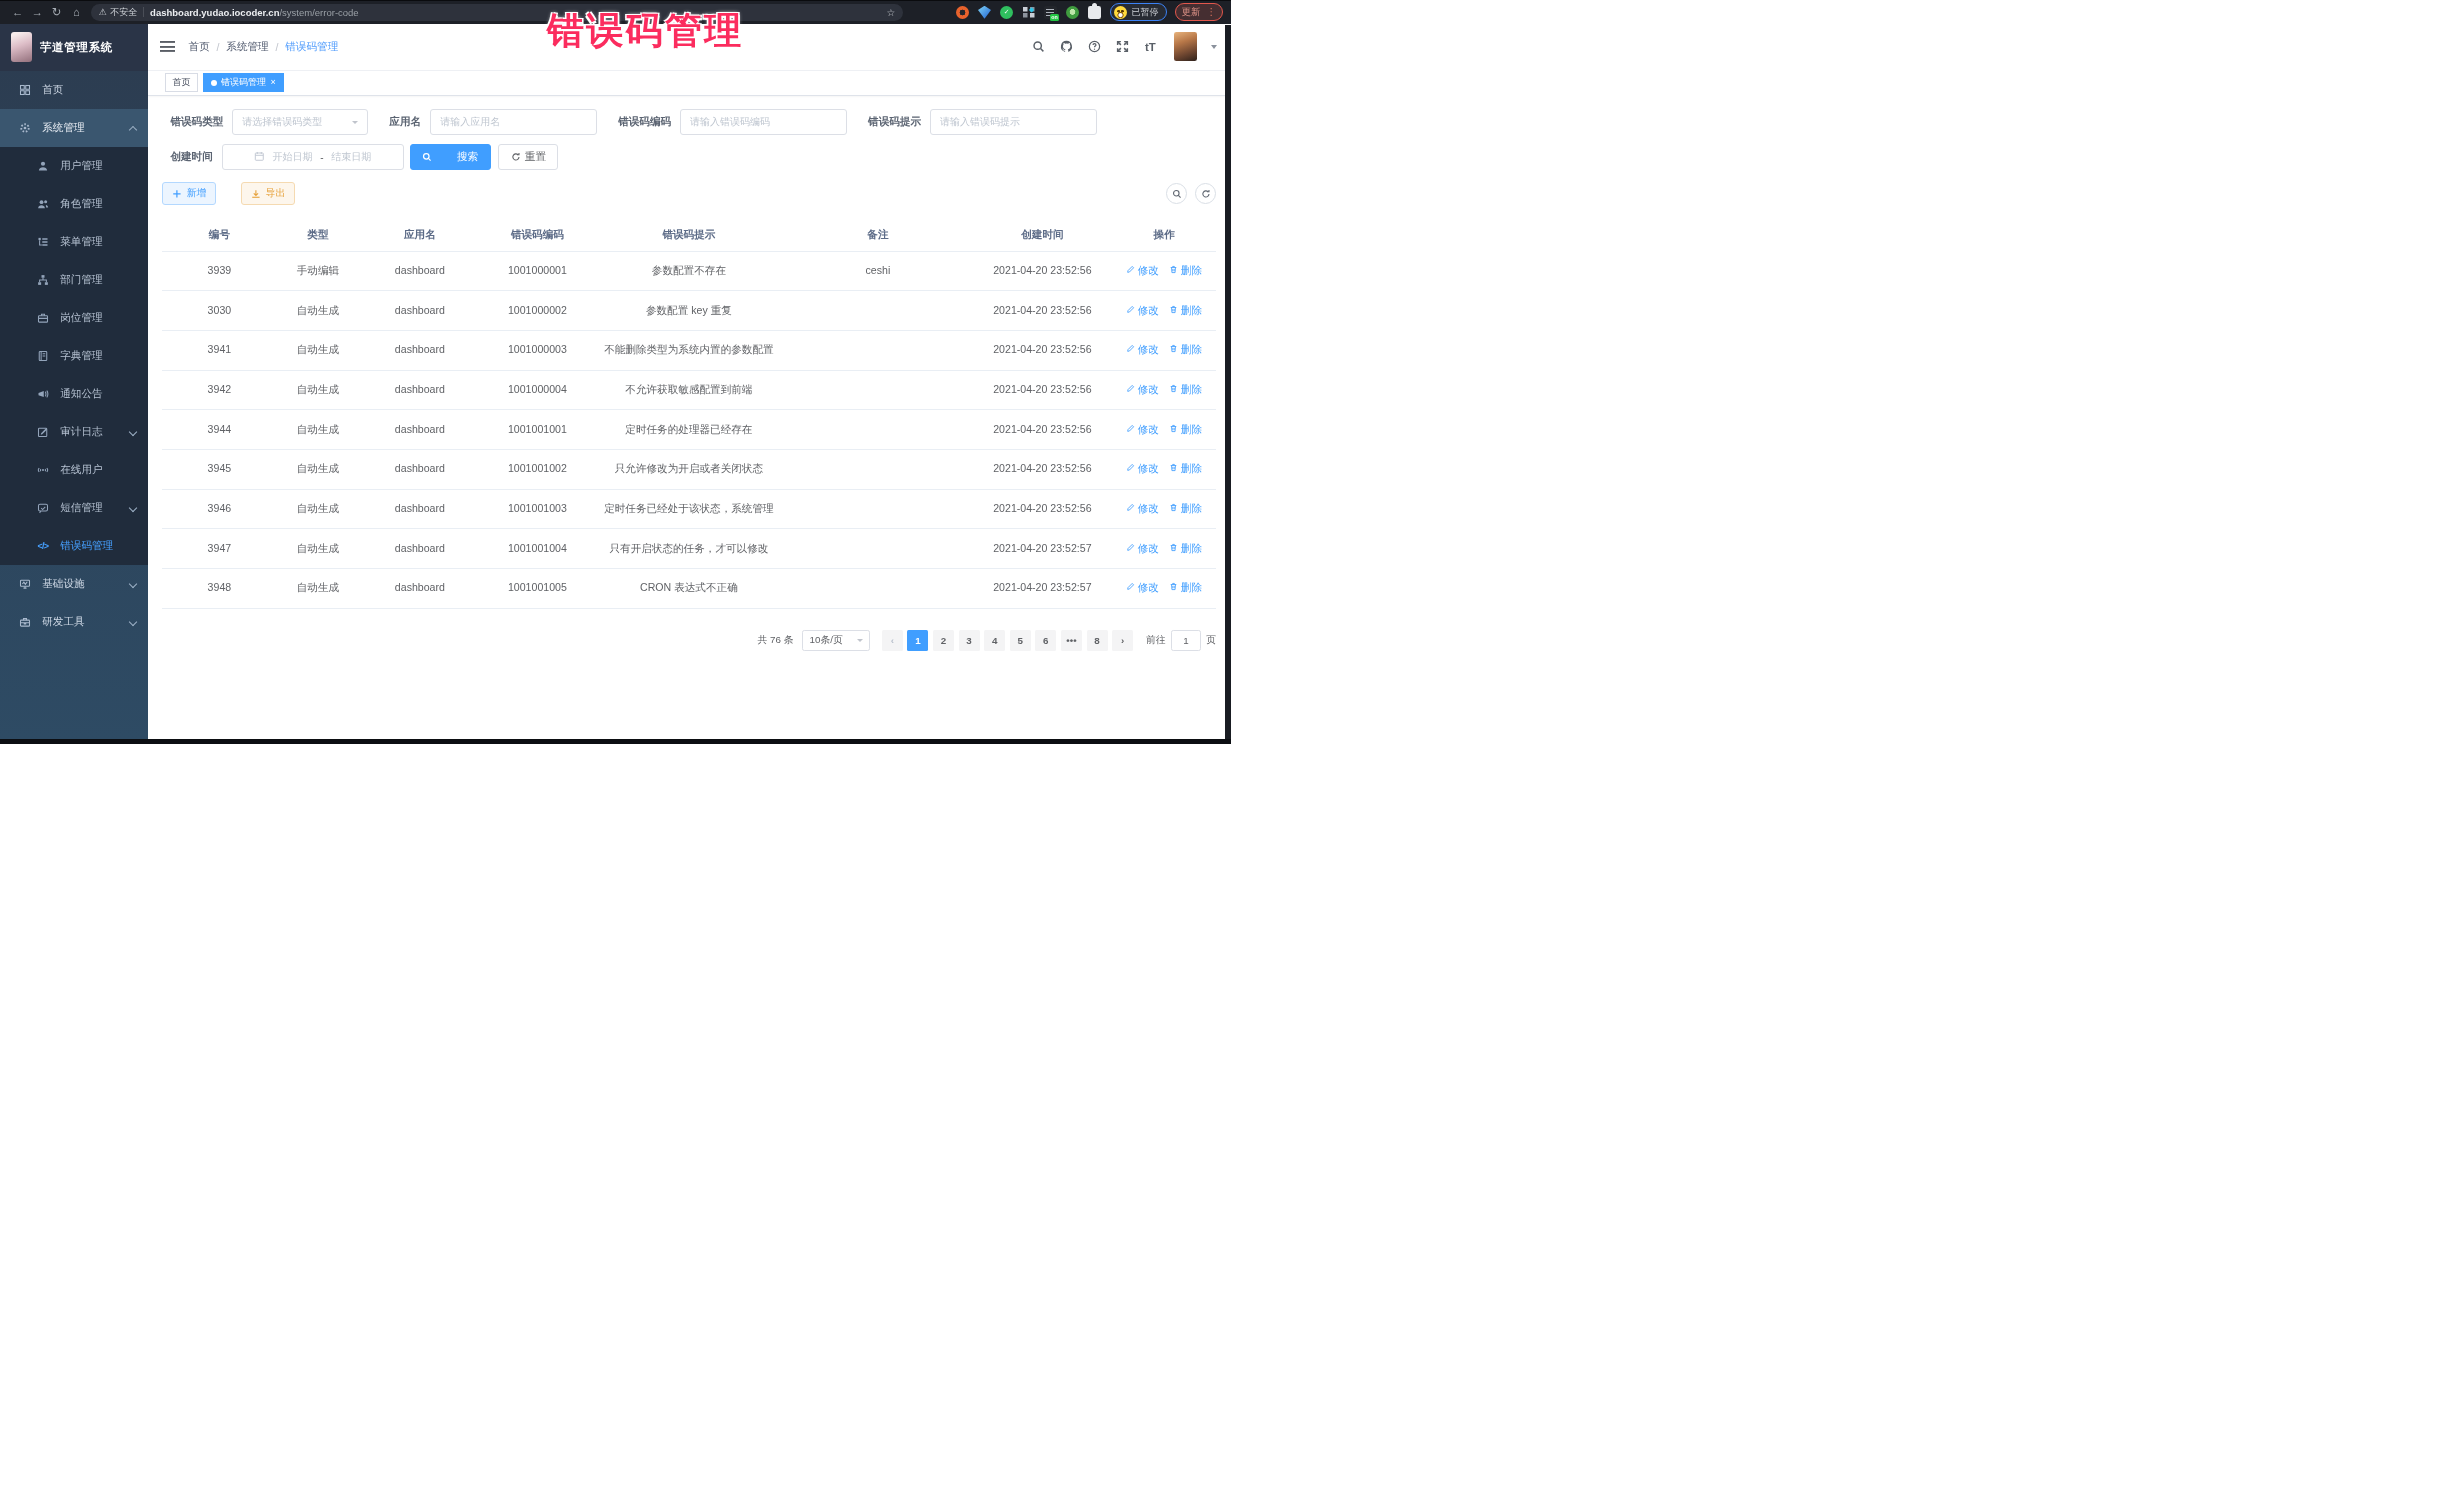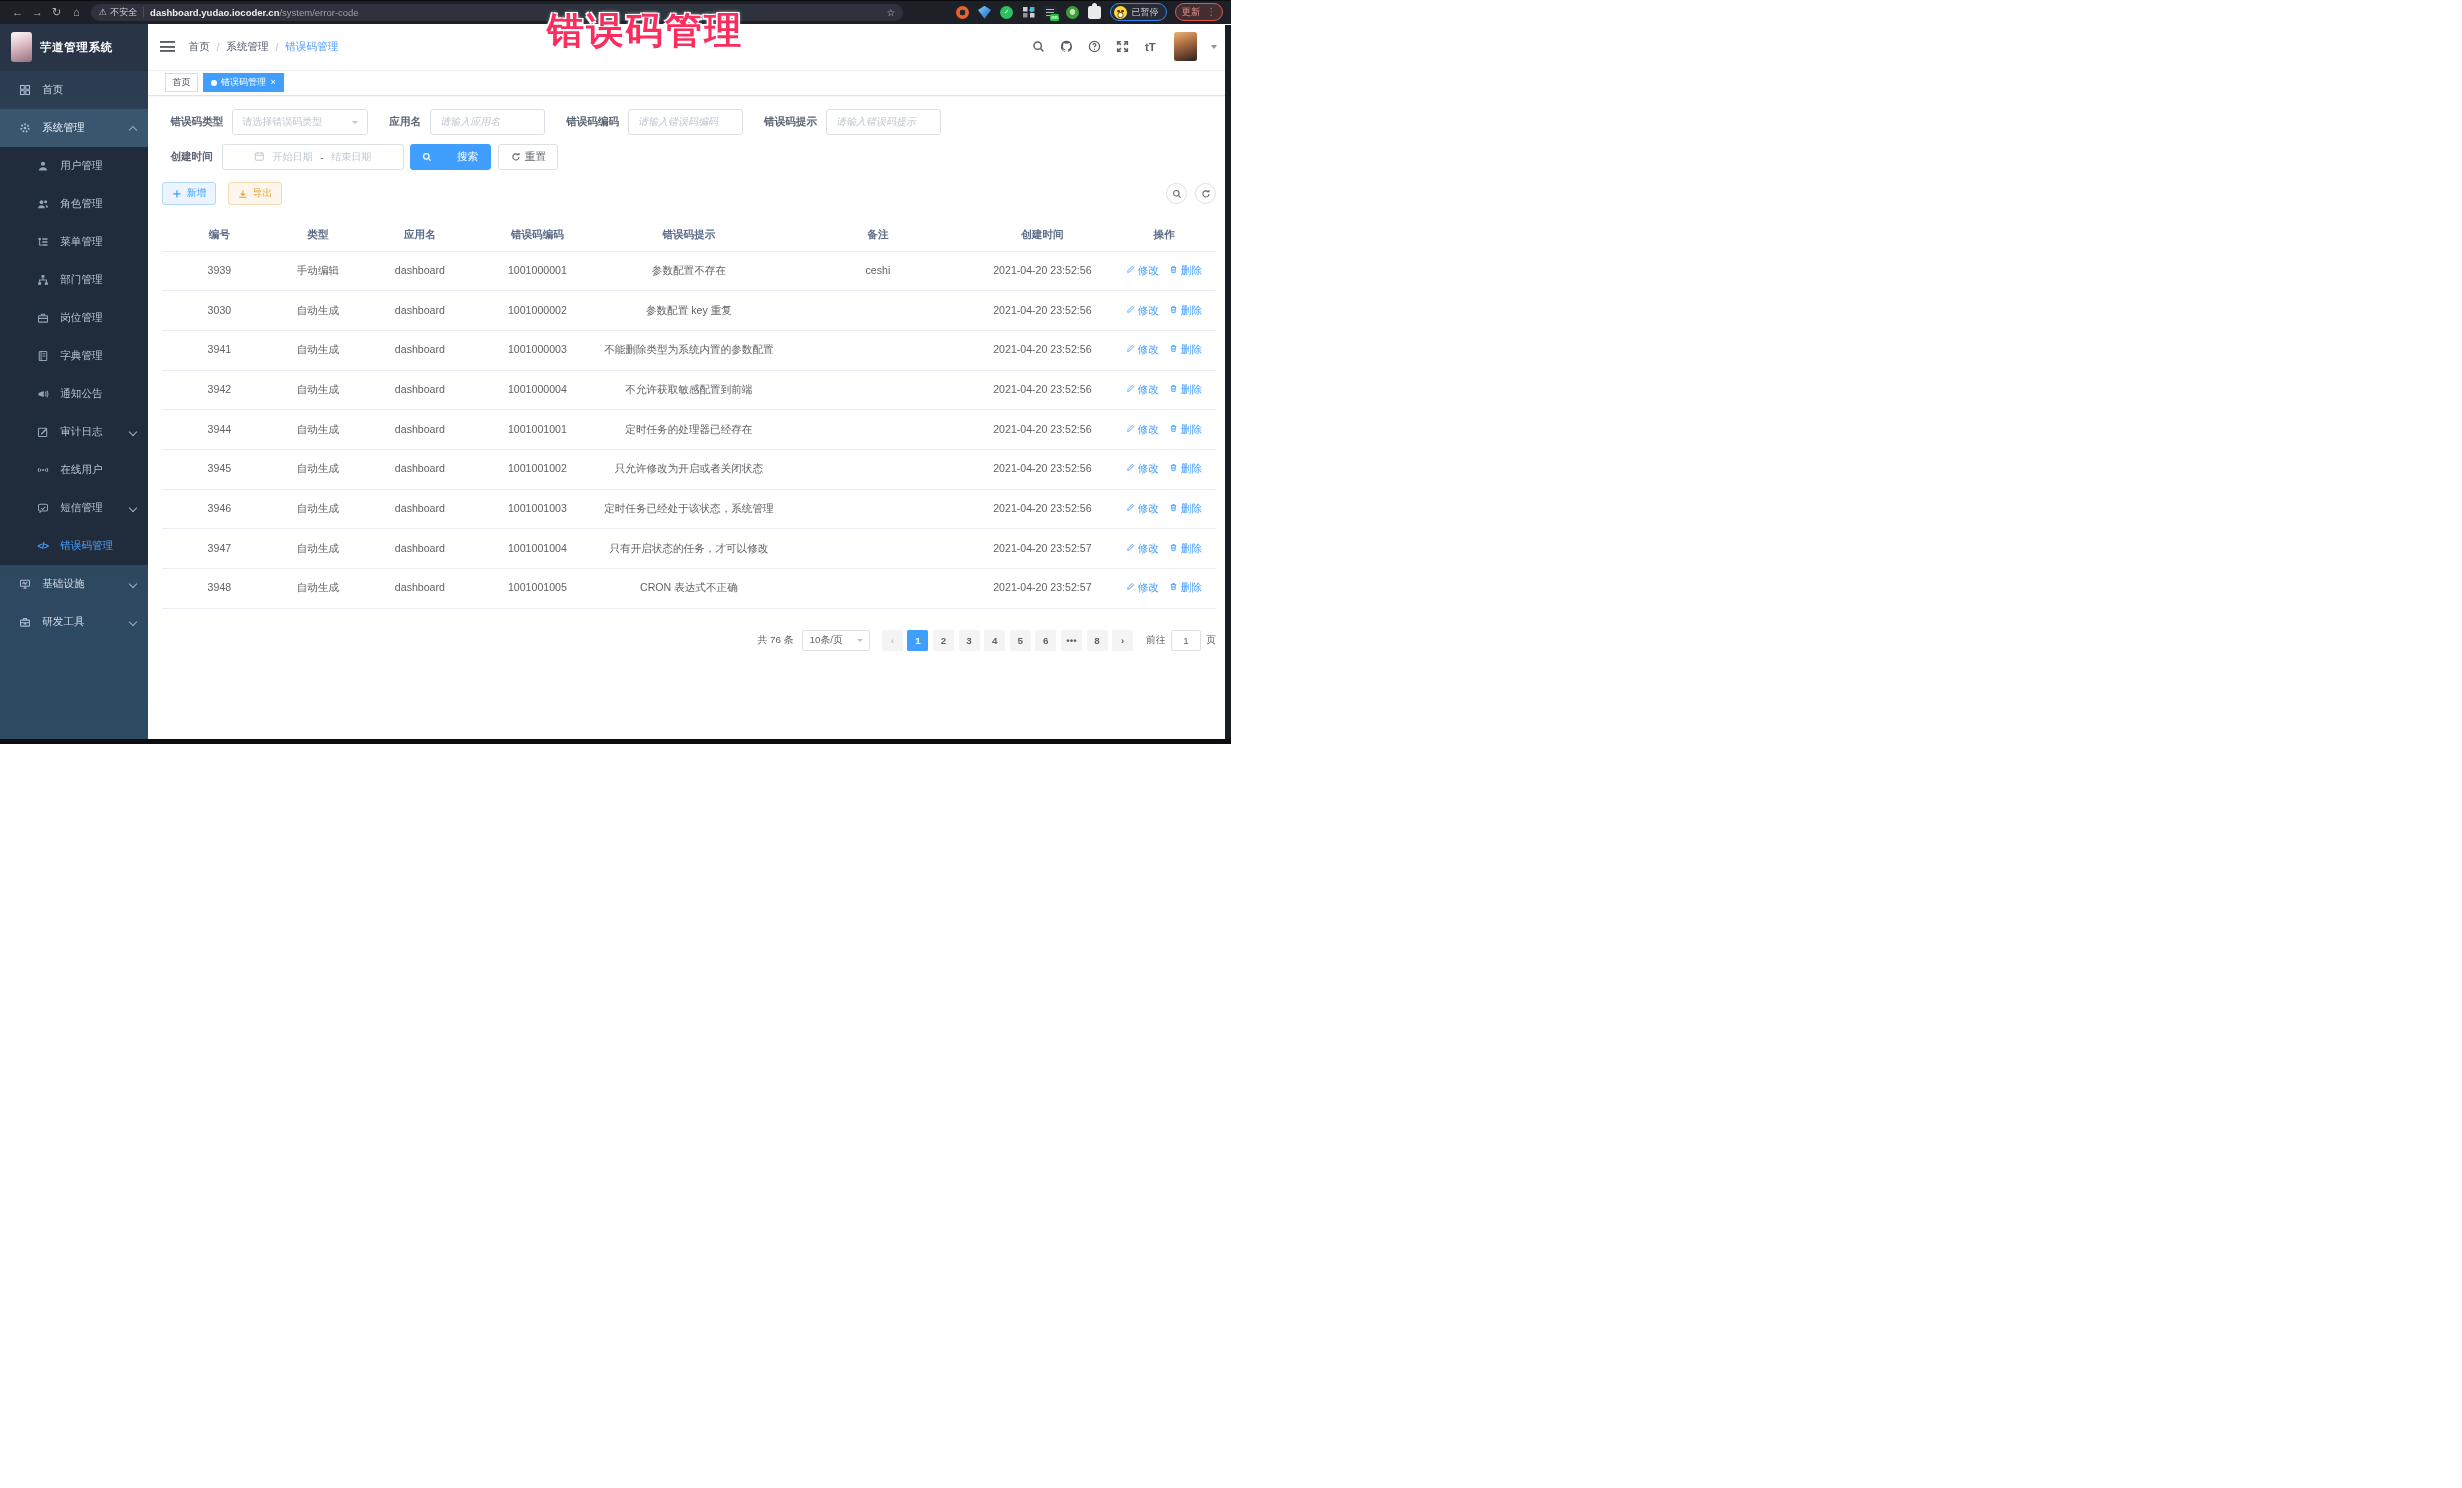--- a/index.html
+++ b/index.html
@@ -102,35 +102,35 @@
   .tag .x { font-size:9px; line-height:1; }
 
   
   .content { padding:13.6px 15px 0 14.4px; position:relative; flex:1; }
   .frow { display:flex; align-items:center;margin-left:8px; }
   .fitem { display:flex; align-items:center; margin-right:21px; }
   .flabel { font-size:10.6px; font-weight:700; color:#5b6472; margin-right:9px; white-space:nowrap; }
   .ctrl { height:26px; border:0.8px solid #dcdfe6; border-radius:3px; background:#fff;
     display:flex; align-items:center; padding:0 9px; font-size:10px; color:#bfc6d0; }
   .sel { width:136px; justify-content:space-between; cursor:pointer; }
-  .inp { width:115px;font-style:italic; }
+  .inp { width:167px; }
   .sel-caret { width:0; height:0; border-left:3.8px solid transparent; border-right:3.8px solid transparent; border-top:3.8px solid #c0c4cc; }
   .daterange { width:182px; justify-content:center; gap:7.6px; padding:0 6px; }
   .cal-ico svg { width:10.6px; height:10.6px; }
   .btn { height:26px; border-radius:3px; display:inline-flex; align-items:center; gap:4.5px;
     font-size:10.6px; padding:0 11.4px; cursor:pointer; border:0.8px solid #dcdfe6; background:#fff; color:#606266; }
   .btn svg { width:9.8px; height:9.8px; }
   .btn-primary { background:#409eff; border-color:#409eff; color:#fff; }
   .btn-row2 { margin-top:9px; }
   .btn-search { margin-left:6px;gap:25px; }
   .btn-reset { margin-left:7.6px; }
   .toolbar { margin-top:12px; display:flex; align-items:center; }
   .btn-sm { height:23px; font-size:9.8px; padding:0 9px; border-radius:3px; }
   .btn-add { background:#ecf5ff; border-color:#b3d8ff; color:#409eff; }
-  .btn-export { background:#fdf6ec; border-color:#f5dab1; color:#e6a23c; margin-left:12px; }
+  .btn-export { background:#fdf6ec; border-color:#f5dab1; color:#e6a23c; margin-left:25px; }
   .tool-right { margin-left:auto; display:flex; gap:7.6px; }
   .circle-btn { width:21px; height:21px; border-radius:50%; border:0.8px solid #dadfe6; background:#fff;
     display:flex; align-items:center; justify-content:center; color:#5f6670; cursor:pointer; }
   .circle-btn svg { width:9.8px; height:9.8px; }
 
   
   table { width:100%; border-collapse:collapse; table-layout:fixed; margin-top:13.6px; }
   th { font-size:10.6px; color:#5c6b87; font-weight:700; padding:9px 4.5px; text-align:center;
     border-bottom:1.5px solid #e9eef4; }
   td { font-size:10.6px; color:#606266; padding:11.4px 4.5px; text-align:center;

